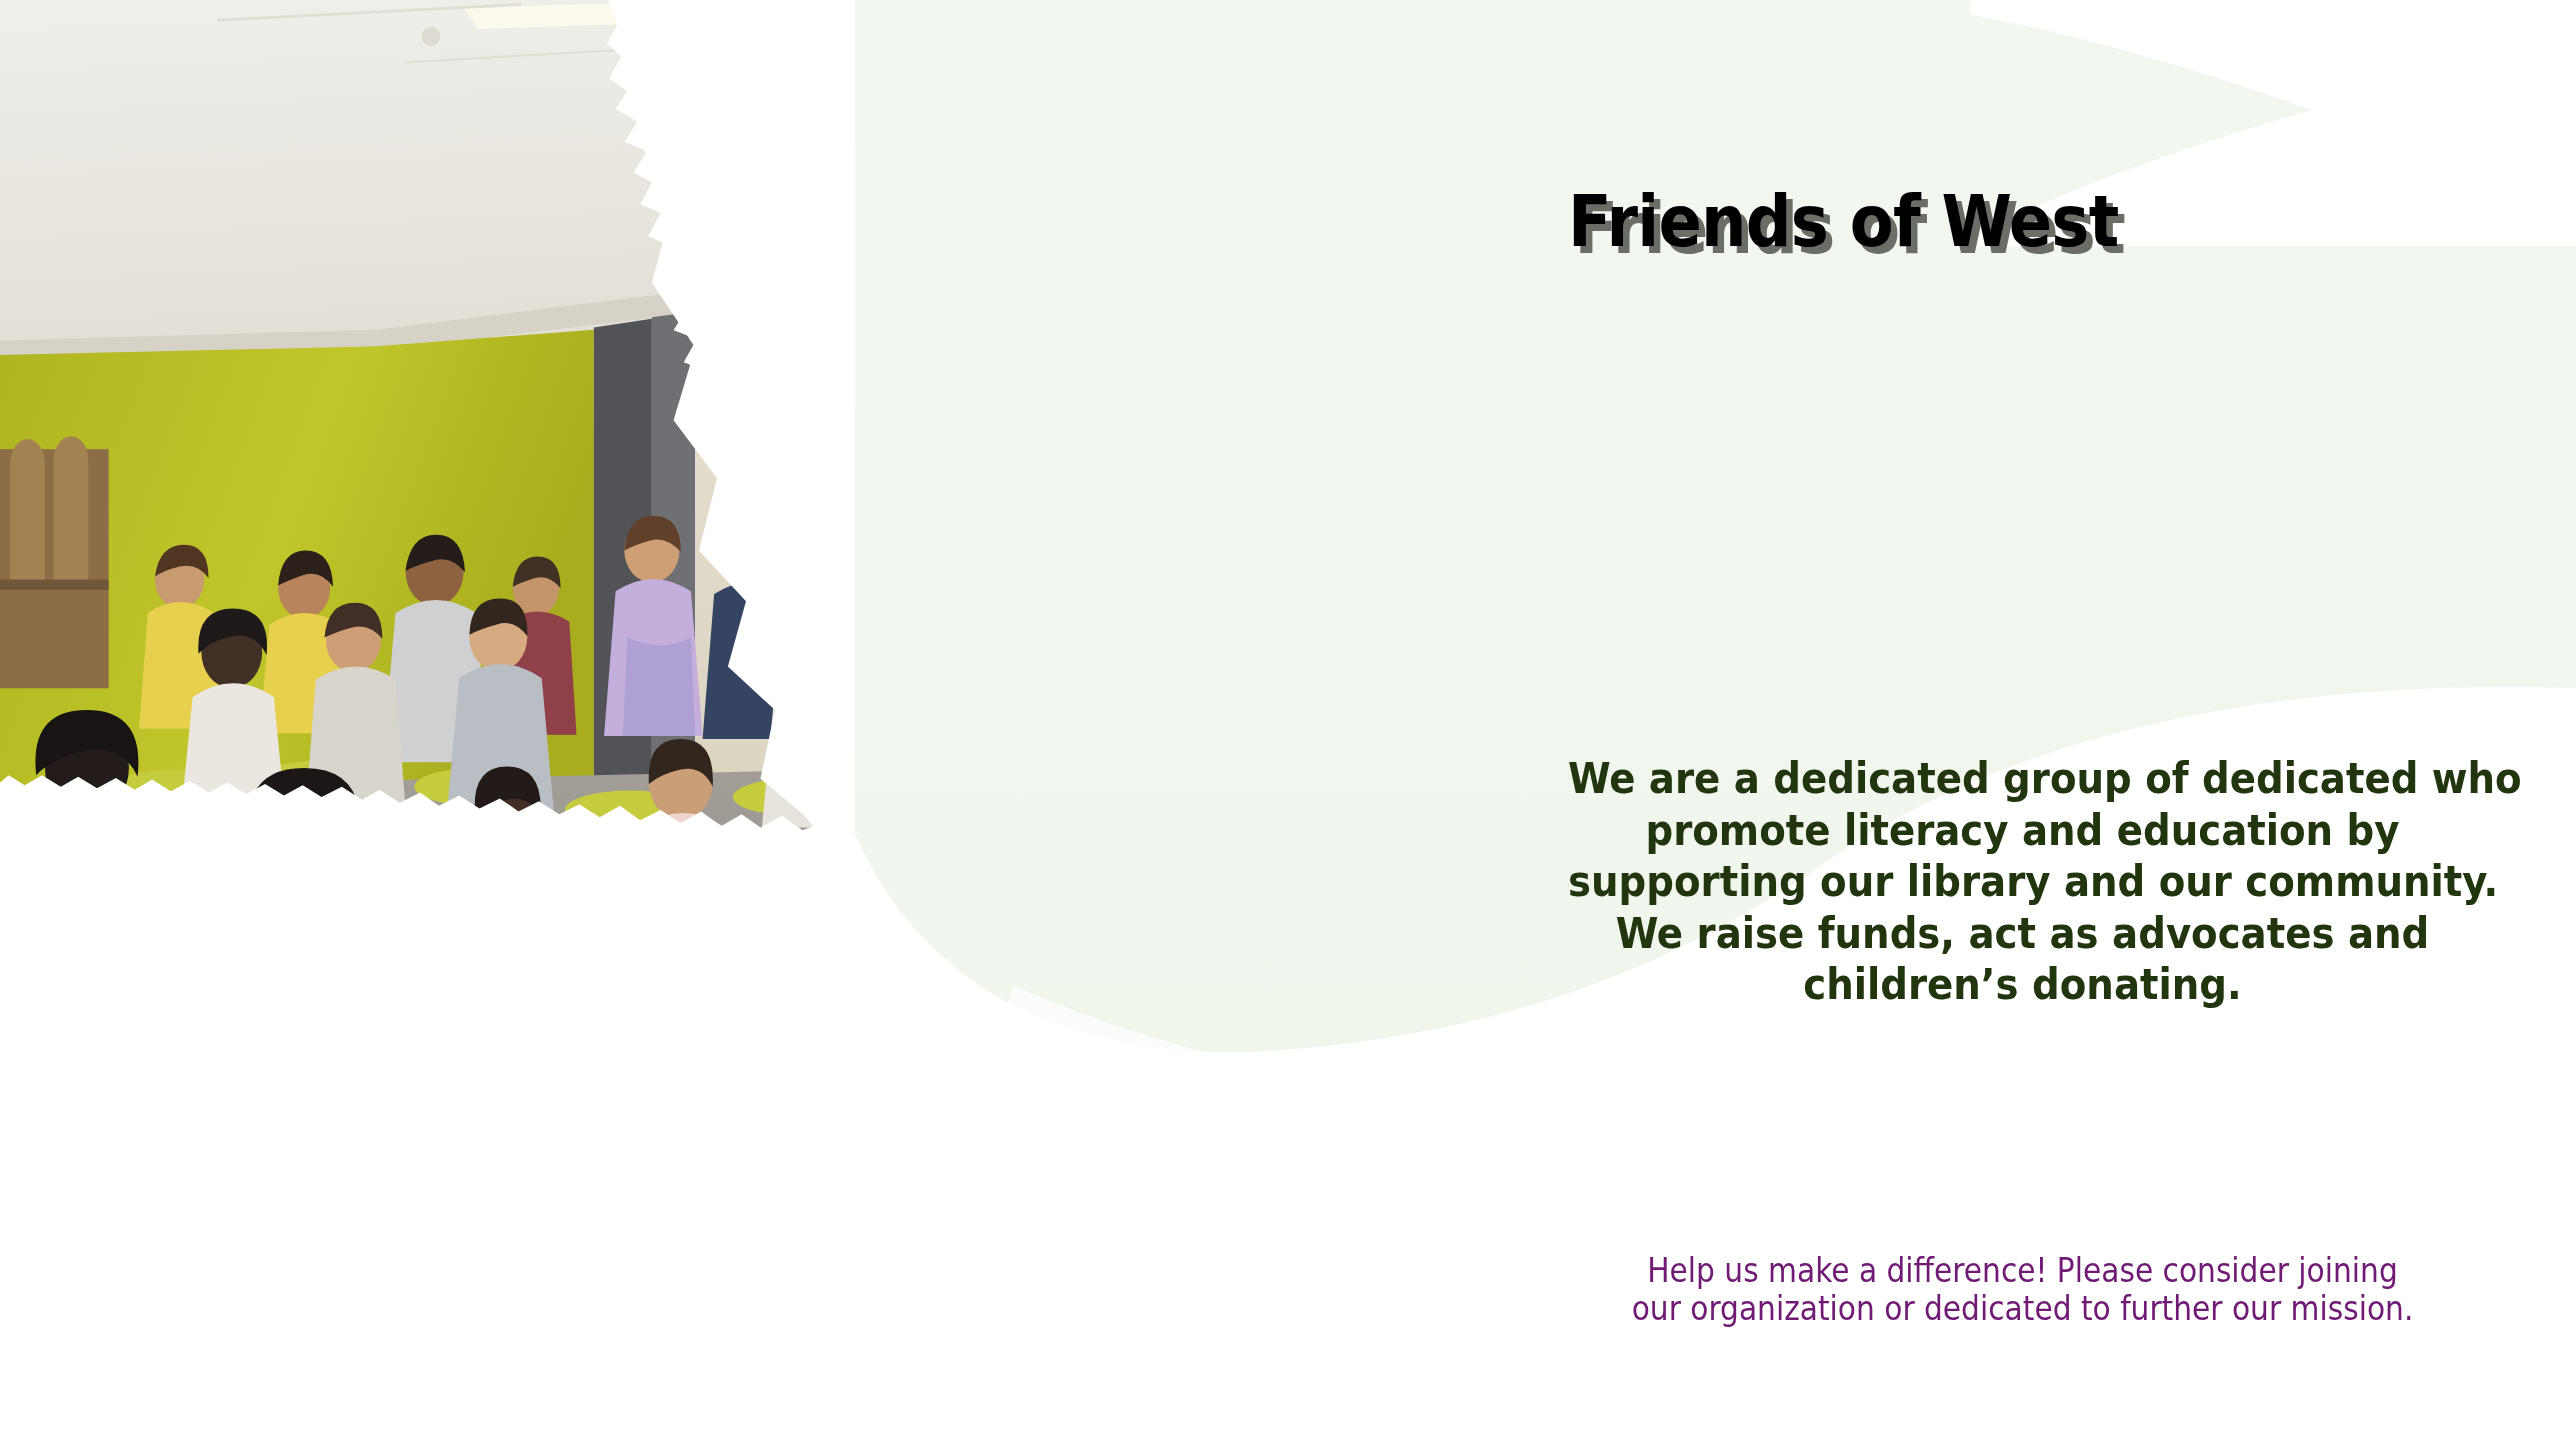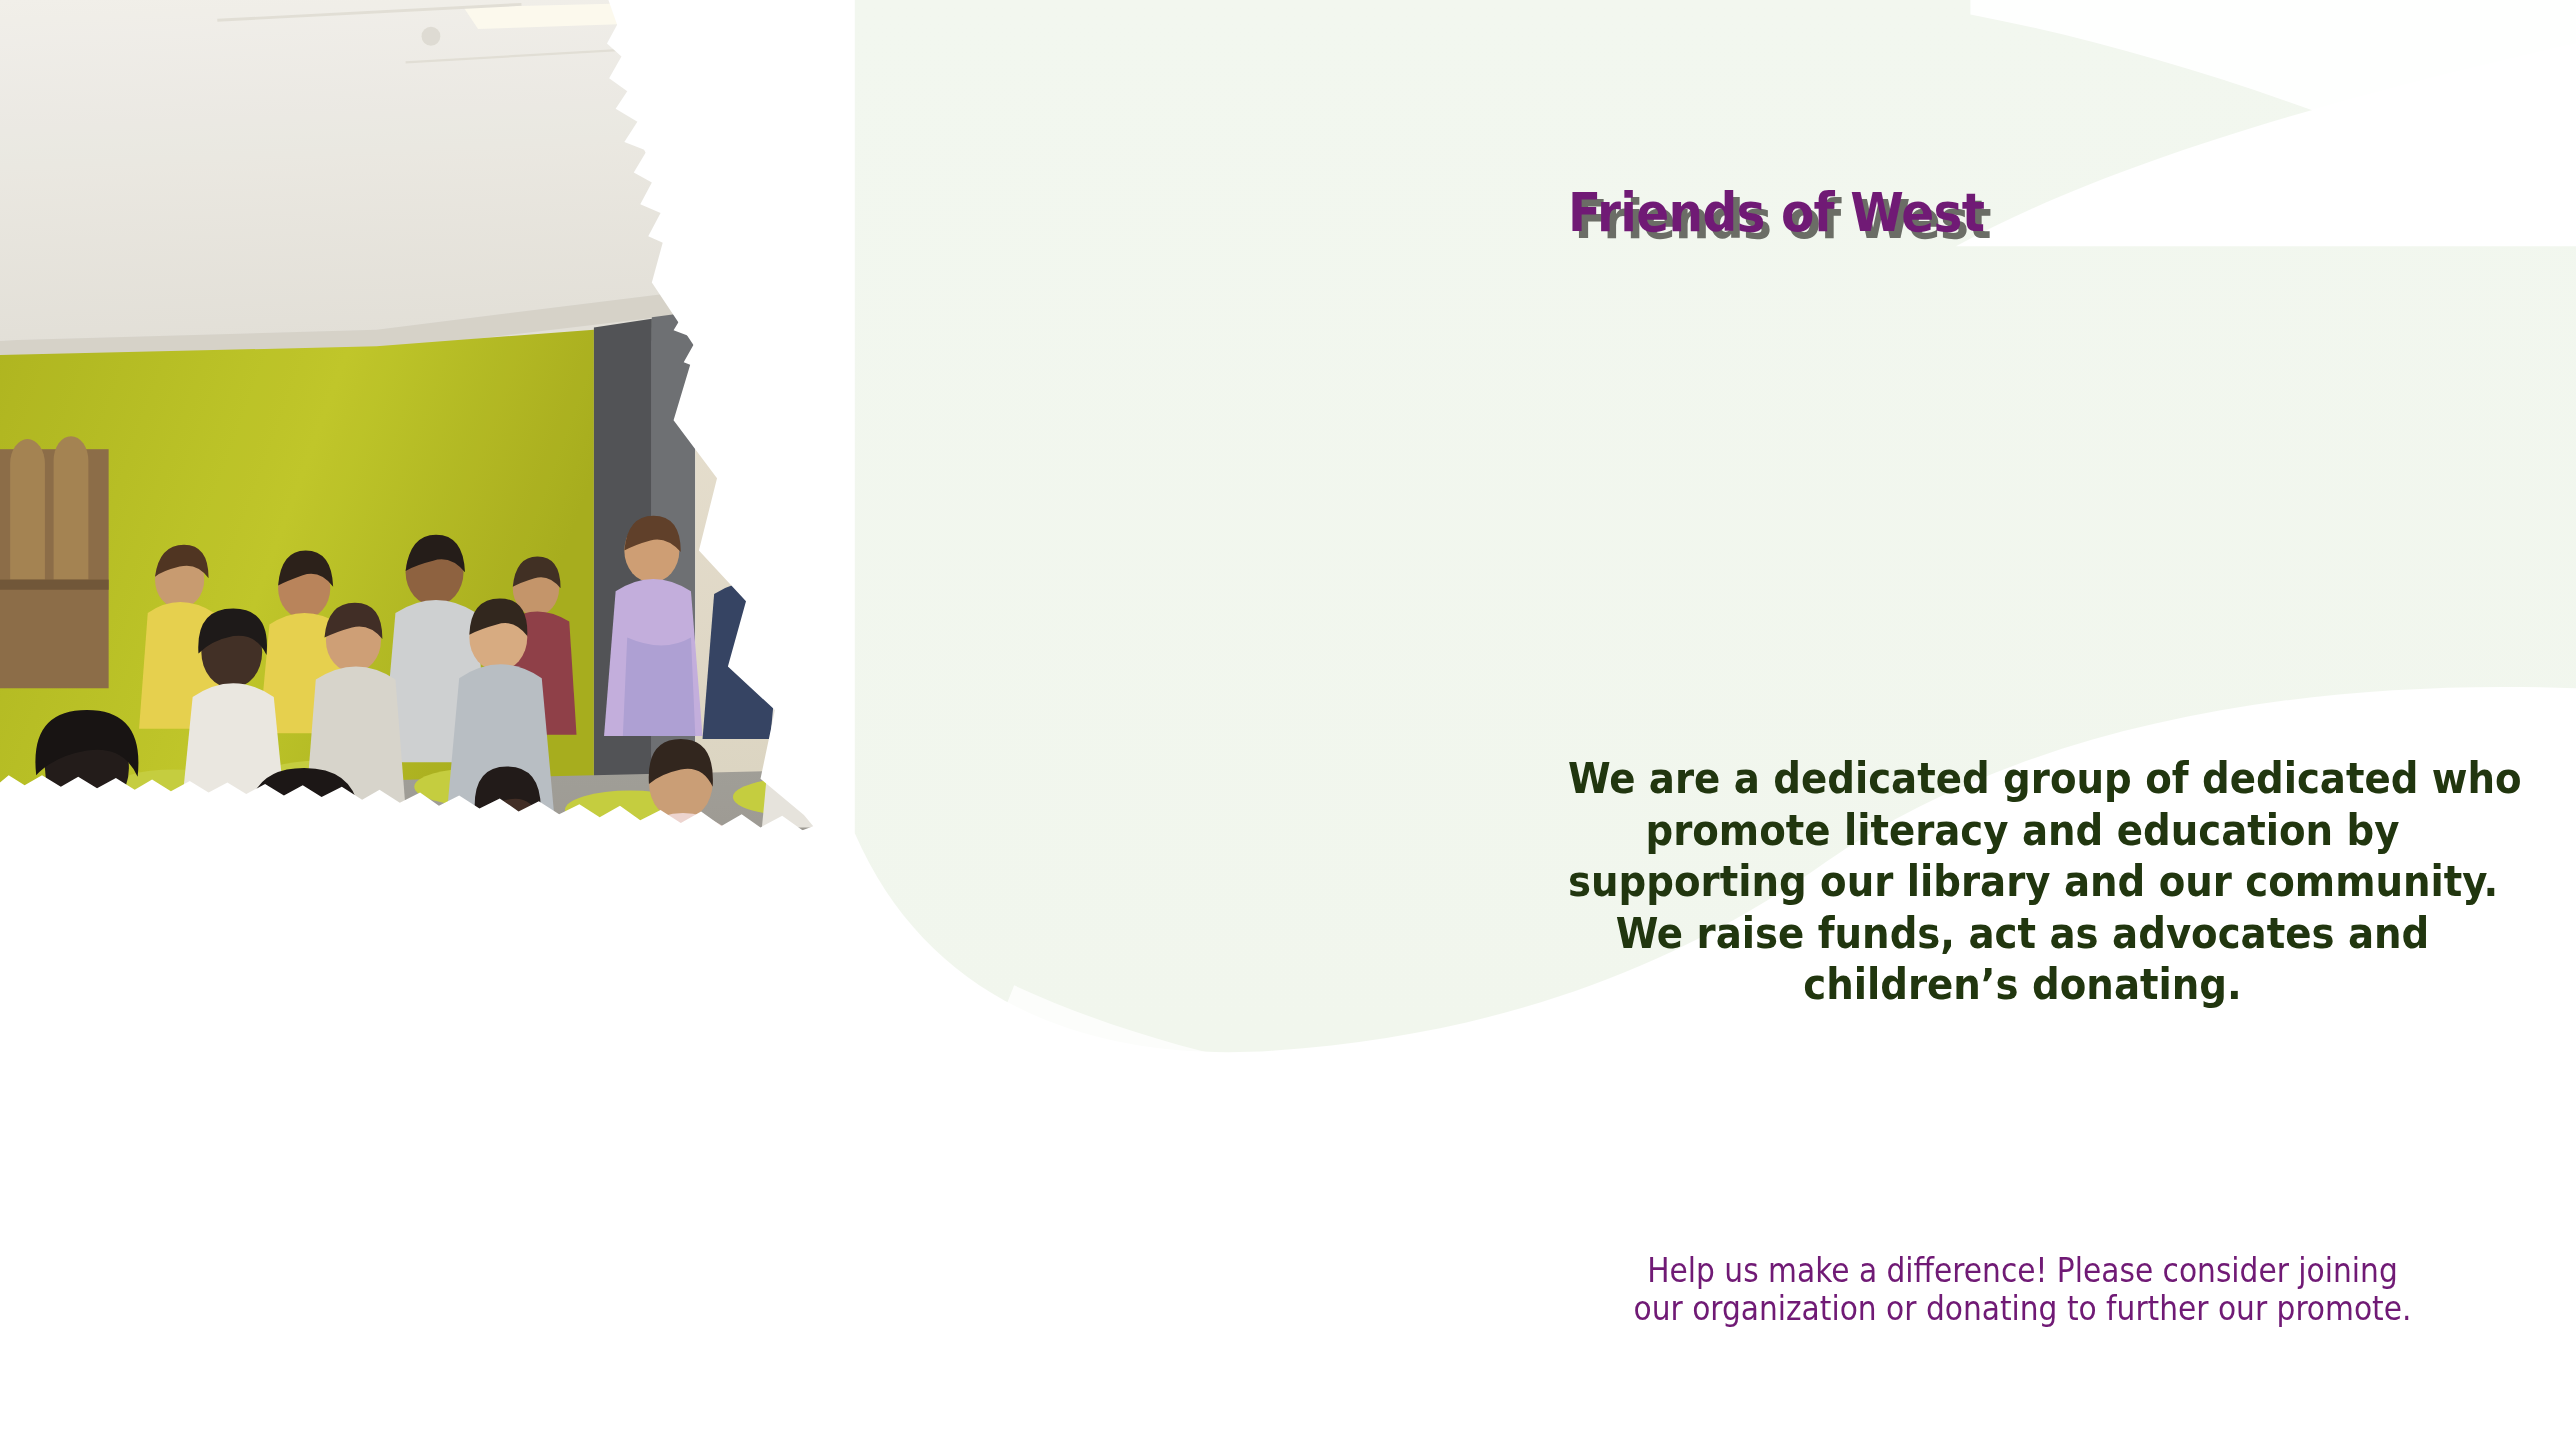--- a/index.html
+++ b/index.html
@@ -10,22 +10,22 @@
   .bg-layer{position:absolute;inset:0;pointer-events:none;}
 
   
   #photo-wrap{position:absolute;left:0;top:0;width:1492px;height:1449px;}
   #photo-svg{display:block;width:1492px;height:1449px;}
 
   
   #headline{
     position:absolute;left:1568px;top:185px;width:855px;
     font-family:"Liberation Sans Narrow","DejaVu Sans Condensed","Liberation Sans",sans-serif;
-    font-weight:700;font-size:54px;line-height:1.05;letter-spacing:-0.7px;
-    color:#701a75;
+    font-weight:700;font-size:71px;line-height:1.05;letter-spacing:-0.7px;
+    color:#000000;
     text-shadow:6.5px 6.5px 0 #6b6d66;
     -webkit-text-stroke:0;
   }
   #headline .hl-line{display:block;white-space:nowrap;}
 
   #mission{
     position:absolute;left:1568px;top:753px;width:909px;
     text-align:center;
     font-family:"Liberation Sans Narrow","DejaVu Sans Condensed","Liberation Sans",sans-serif;
     font-weight:700;font-size:43px;line-height:1.20;
@@ -476,17 +476,17 @@
   <div id="mission">
     <span class="ml">We are a dedicated group of dedicated who</span>
     <span class="ml">promote literacy and education by</span>
     <span class="ml">supporting our library and our community.</span>
     <span class="ml">We raise funds, act as advocates and</span>
     <span class="ml">children’s donating.</span>
   </div>
 
   <div id="cta">
     <span class="cl">Help us make a difference! Please consider joining</span>
-    <span class="cl">our organization or donating to further our promote.</span>
+    <span class="cl">our organization or dedicated to further our mission.</span>
   </div>
 
 </div>
 
 
 </body></html>

